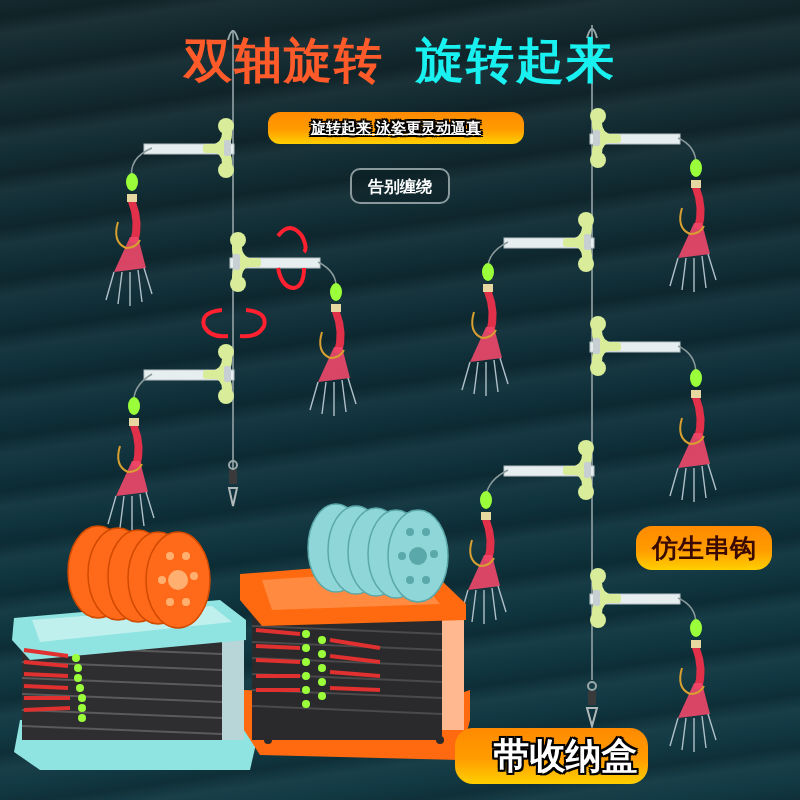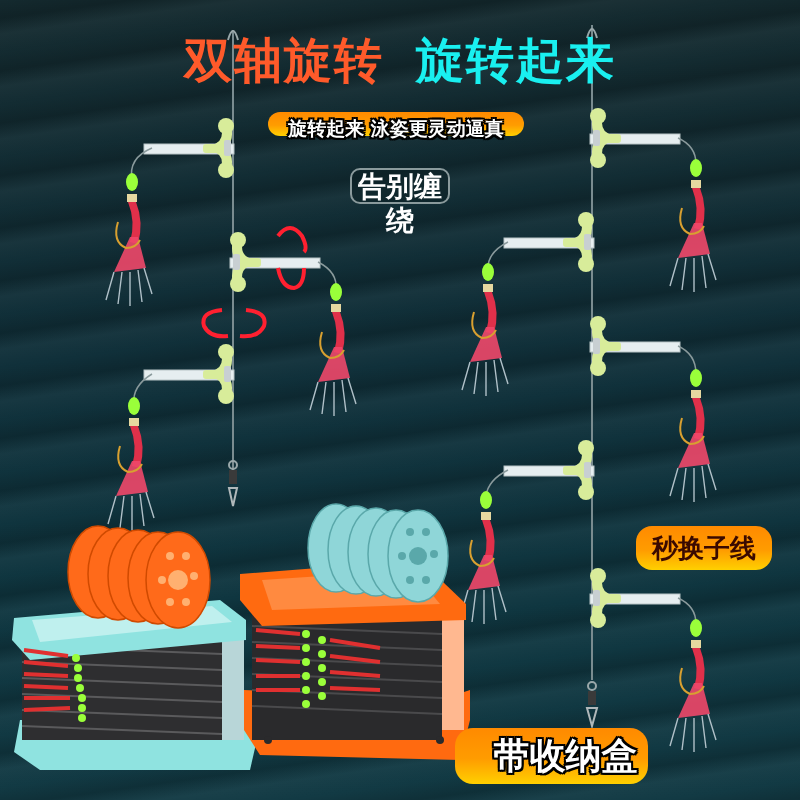--- a/index.html
+++ b/index.html
@@ -9,22 +9,22 @@
     background:
       repeating-linear-gradient(172deg, rgba(0,0,0,0) 0px, rgba(0,0,0,0.18) 18px, rgba(255,255,255,0.03) 34px, rgba(0,0,0,0) 52px),
       linear-gradient(180deg, #142a2f 0%, #10303a 45%, #0f3640 75%, #123a44 100%);
   }
   .headline { position:absolute; left:0; top:30px; width:800px; text-align:center; font-size:48px; font-weight:bold; letter-spacing:2px; line-height:60px; z-index:5; }
   .headline .a { color:#ff5a2a; margin-right:32px; }
   .headline .b { color:#19f0f0; }
   .pill { position:absolute; z-index:6; border-radius:12px; font-weight:bold; text-align:center; }
   .pill-orange { background:linear-gradient(180deg, #ff8a00 0%, #ff9c00 55%, #ffd000 100%); }
   .pill-white-stroke { color:#fff; text-shadow: -2px -2px 0 #000, 2px -2px 0 #000, -2px 2px 0 #000, 2px 2px 0 #000, 0 2px 0 #000, 2px 0 0 #000, 0 -2px 0 #000, -2px 0 0 #000; }
-  .pill-1 { left:268px; top:112px; width:256px; height:24px; line-height:32px; font-size:19px; }
-  .pill-2 { left:350px; top:168px; width:100px; height:36px; line-height:34px; font-size:28px; border:2px solid #8a9a9c; background:rgba(10,30,34,0.5); color:#fff; border-radius:10px; box-sizing:border-box; }
+  .pill-1 { left:268px; top:112px; width:256px; height:32px; line-height:32px; font-size:15px;text-decoration:underline; }
+  .pill-2 { left:350px; top:168px; width:100px; height:36px; line-height:34px; font-size:16px; border:2px solid #8a9a9c; background:rgba(10,30,34,0.5); color:#fff; border-radius:10px; box-sizing:border-box; }
   .pill-3 { left:636px; top:526px; width:136px; height:44px; line-height:44px; font-size:26px; color:#3a0a00; border-radius:16px; }
   .pill-4 { left:455px; top:728px; width:165px; height:56px; line-height:56px; font-size:36px; border-radius:18px;padding-left:28px; }
   svg.art { position:absolute; left:0; top:0; width:800px; height:800px; z-index:2; }
 </style>
 </head>
 <body>
 
 <div class="stage">
 
   <div class="headline">
@@ -246,15 +246,15 @@
           <line x1="330" y1="672" x2="380" y2="676"></line>
           <line x1="330" y1="688" x2="380" y2="690"></line>
         </g>
       <circle cx="268" cy="740" r="4" fill="#2a2a2c"></circle>
       <circle cx="440" cy="740" r="4" fill="#2a2a2c"></circle>
     </g>
   </svg>
 
   <div class="pill pill-orange pill-white-stroke pill-1">旋转起来 泳姿更灵动逼真</div>
   <div class="pill pill-2">告别缠绕</div>
-  <div class="pill pill-orange pill-3">秒换子线</div>
+  <div class="pill pill-orange pill-3">仿生串钩</div>
   <div class="pill pill-orange pill-white-stroke pill-4">带收纳盒</div>
 </div>
 
 </body></html>

